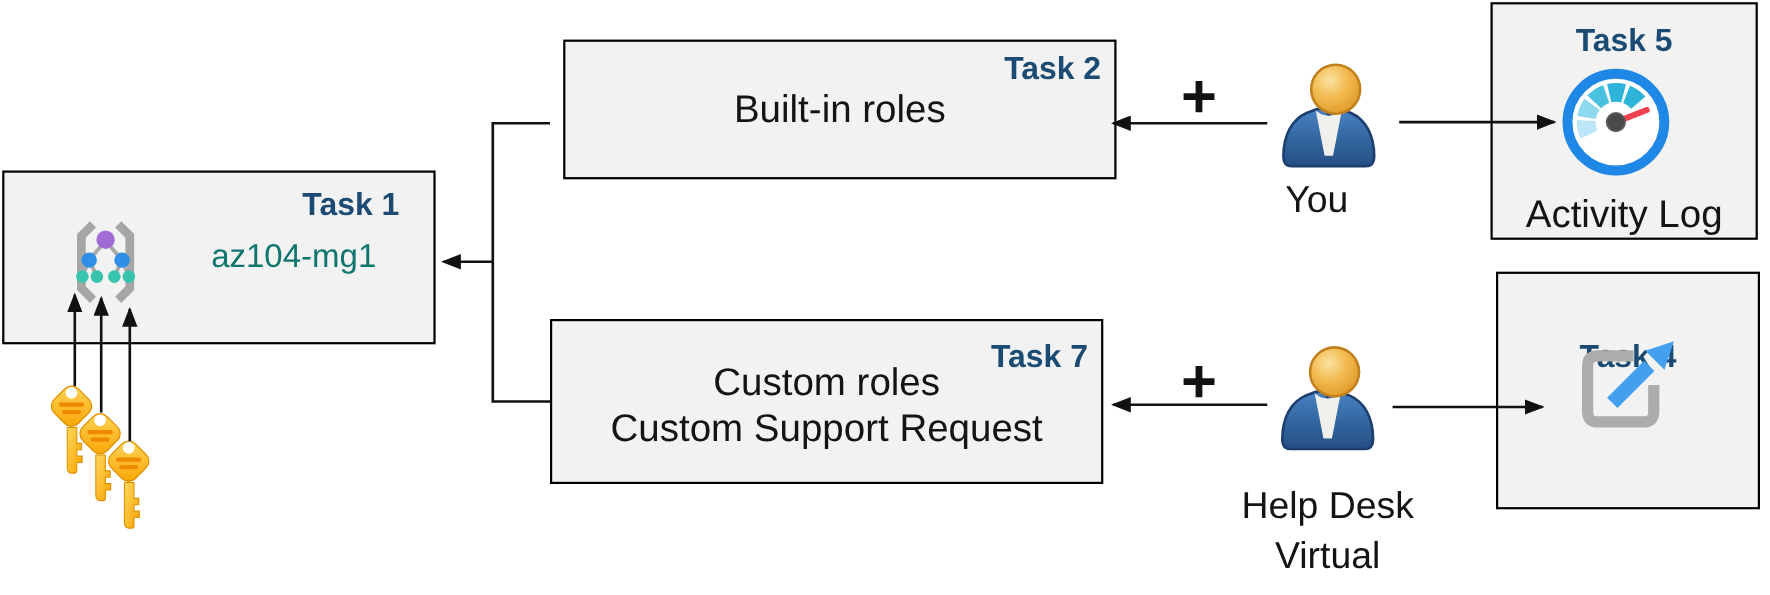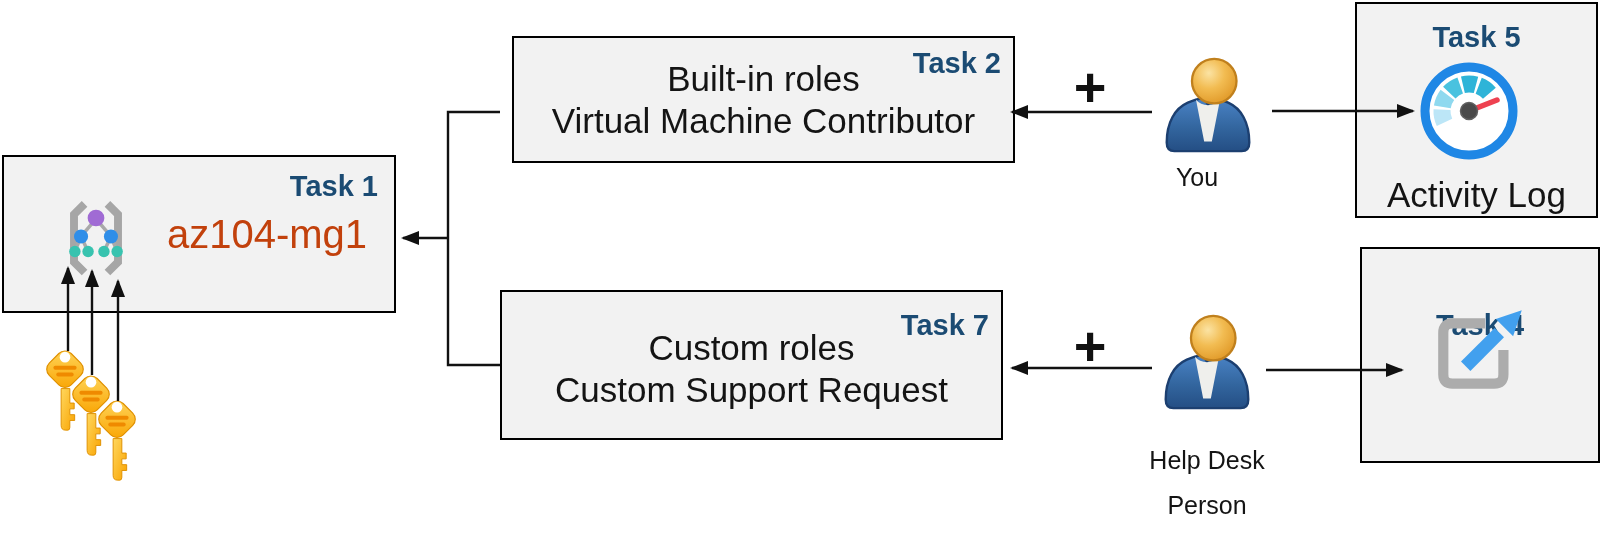--- a/index.html
+++ b/index.html
@@ -4,27 +4,27 @@
 <style>
   html,body{margin:0;padding:0;background:#fff;}
   .canvas{position:relative;width:1609px;height:541px;background:#ffffff;
           font-family:"Liberation Sans",sans-serif;overflow:hidden;}
   .box{position:absolute;background:#F2F2F2;border:2.5px solid #000;box-sizing:border-box;}
   .task-label{position:absolute;font-weight:bold;font-size:29px;color:#1B4B73;white-space:nowrap;}
   .task-label.center{left:0;width:100%;text-align:center;}
   .lines{position:absolute;left:0;right:0;top:0;bottom:0;display:flex;flex-direction:column;
          justify-content:center;align-items:center;font-size:35px;color:#141414;line-height:42px;text-align:center;}
   .caption{position:absolute;left:0;width:100%;text-align:center;font-size:35px;color:#141414;margin-top:11px;}
-  .free-label{position:absolute;text-align:center;font-size:25px;color:#141414;}
+  .free-label{position:absolute;text-align:center;font-size:34px;color:#141414;}
   .plus{position:absolute;width:62px;text-align:center;font-size:56px;line-height:60px;font-weight:bold;color:#111;}
   .icon{position:absolute;}
   #task1{left:2px;top:155px;width:394px;height:158px;}
-  #task1 .task-label{top:13px;right:16px;text-align:center;}
+  #task1 .task-label{top:13px;right:31px;text-align:center;}
   #t1-title{position:absolute;left:158px;top:0;width:210px;height:100%;display:flex;
-            align-items:center;justify-content:center;font-size:40px;color:#c2410c;}
+            align-items:center;justify-content:center;font-size:30px;color:#0f766e;}
   #task2{left:512px;top:36px;width:503px;height:127px;}
   #task2 .task-label{top:9px;right:12px;}
   #task3{left:500px;top:290px;width:503px;height:150px;}
   #task3 .task-label{top:17px;right:12px;}
   #task5{left:1355px;top:2px;width:243px;height:216px;}
   #task5 .task-label{top:17px;}
   #task5 .caption{top:160px;}
   #task4{left:1360px;top:247px;width:240px;height:216px;}
   #task4 .task-label{top:16px;margin-top:44px;}
   #task4 .caption{top:153px;}
@@ -77,21 +77,20 @@
       <circle cx="59" cy="63" r="6.5" fill="#38C3AF"></circle>
         <circle cx="74" cy="63" r="6.5" fill="#38C3AF"></circle>
     </svg>
     <div id="t1-title">az104-mg1</div>
   </div>
 
   <div class="box" id="task2">
     <div class="task-label">Task 2</div>
     <div class="lines">
       <div>Built-in roles</div>
-      <div>Virtual Machine Contributor</div>
     </div>
   </div>
 
   <div class="box" id="task3">
     <div class="task-label">Task 7</div>
     <div class="lines" style="padding-top:8px">
       <div>Custom roles</div>
       <div>Custom Support Request</div>
     </div>
   </div>
@@ -129,21 +128,21 @@
   </svg>
   <div class="free-label" style="left:1117px;top:163px;width:160px">You</div>
 
   <svg class="icon person" style="left:1159px;top:314px" viewBox="0 0 100 104">
     <path d="M 50,98 L 15,98 C 9.5,98 7,94.5 7,89 C 7,68 15.5,53.5 29,47.5 C 35,44.8 41,43.2 45.5,42.5 L 50,49.5 L 54.5,42.5 C 59,43.2 65,44.8 71,47.5 C 84.5,53.5 93,68 93,89 C 93,94.5 90.5,98 85,98 Z" fill="url(#grad-body)" stroke="#1C3F70" stroke-width="2.5" stroke-linejoin="round"></path>
     <path d="M 37.5,44.5 C 43,52 57,52 62.5,44.5 L 54,88 L 46,88 Z" fill="#EFEFEC"></path>
     <circle cx="56.5" cy="25" r="23.2" fill="url(#grad-head)" stroke="#C0801D" stroke-width="2.4"></circle>
   </svg>
   <div class="free-label" style="left:1107px;top:438px;width:200px;line-height:45px">
     <div>Help Desk</div>
-    <div>Person</div>
+    <div>Virtual</div>
   </div>
 
   <div class="plus" style="left:1059px;top:57px">+</div>
   <div class="plus" style="left:1059px;top:316px">+</div>
 
   <svg class="icon" style="left:36px;top:346px" width="58" height="89" viewBox="0 0 60 92">
     <path d="M26,44 L26,82 Q26,87 30.5,87 L33,87 Q35,87 35,84 L35,77 L40,77 L40,71 L35,71 L35,65 L39.5,65 L39.5,59 L35,59 L35,44 Z" fill="url(#grad-key)" stroke="#DF9000" stroke-width="1"></path>
     <rect x="14" y="8" width="32" height="32" rx="9" transform="rotate(45 30 24)" fill="url(#grad-key)" stroke="#DF9000" stroke-width="1.2"></rect>
     <circle cx="30" cy="11.5" r="5.5" fill="#ffffff"></circle>
     <rect x="18" y="20.5" width="24" height="4" rx="2" fill="#EF8A00"></rect>

